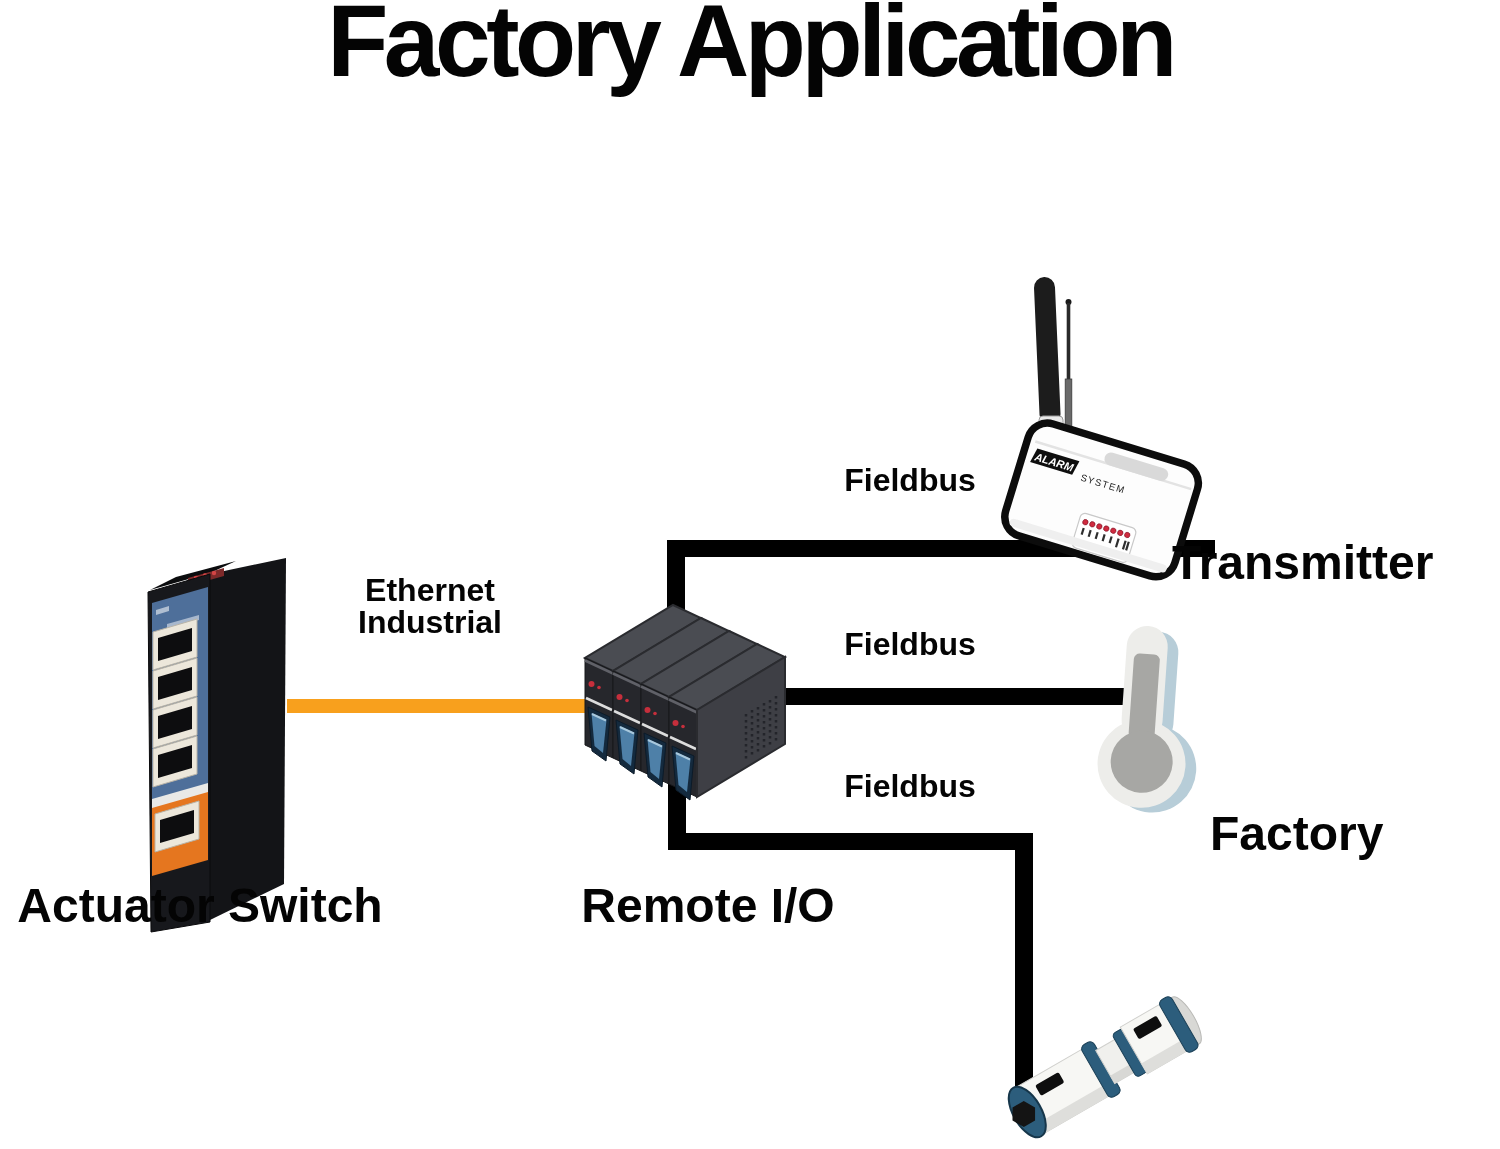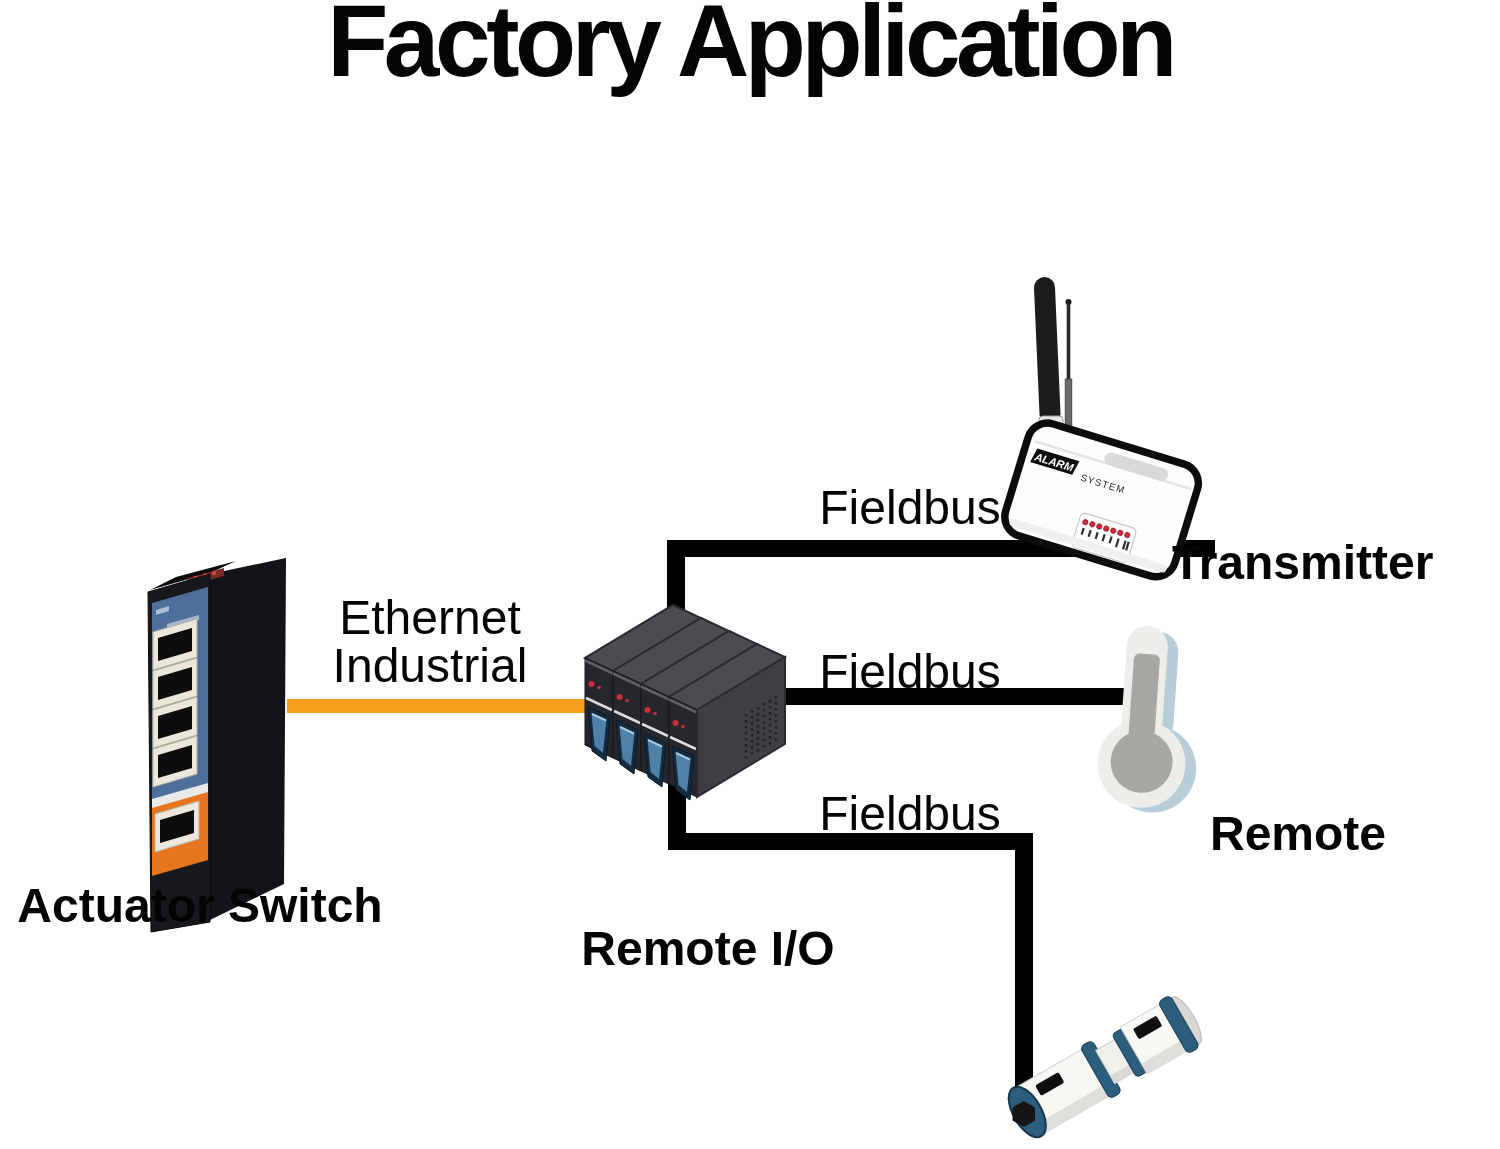--- a/index.html
+++ b/index.html
@@ -3,21 +3,21 @@
 <meta charset="utf-8">
 <style>
   html,body{margin:0;padding:0;background:#fff;}
   .canvas{position:relative;width:1500px;height:1149px;background:#fff;overflow:hidden;
           font-family:"Liberation Sans",sans-serif;color:#000;}
   .layer{position:absolute;left:0;top:0;}
   .lbl{position:absolute;color:#040404;white-space:nowrap;line-height:1;z-index:3;}
   .title{top:-10px;left:0;width:1500px;text-align:center;font-size:102px;font-weight:bold;
          letter-spacing:-4.5px;transform:scaleX(.98);}
   .bold-lbl{font-size:48px;font-weight:bold;}
-  .flow-lbl{font-size:48px;font-weight:400;margin-top:20px;}
+  .flow-lbl{font-size:32px;font-weight:700;}
   .center{text-align:center;}
 </style>
 </head>
 <body>
 
 <div class="canvas">
 
   <svg class="layer" width="1500" height="1149" viewBox="0 0 1500 1149">
 
     <g fill="#F8A01D">
@@ -172,19 +172,19 @@
   </div>
 
   <div class="lbl flow-lbl center" style="left:762px;top:464px;width:296px;">Fieldbus</div>
 
   <div class="lbl flow-lbl center" style="left:762px;top:628px;width:296px;">Fieldbus</div>
 
   <div class="lbl flow-lbl center" style="left:762px;top:770px;width:296px;">Fieldbus</div>
 
   <div class="lbl bold-lbl center" style="left:0px;top:882px;width:400px;">Actuator Switch</div>
 
-  <div class="lbl bold-lbl center" style="left:558px;top:925px;width:300px;">Remote I/O</div>
+  <div class="lbl bold-lbl center" style="left:558px;top:882px;width:300px;">Remote I/O</div>
 
   <div class="lbl bold-lbl" style="left:1172px;top:539px;">Transmitter</div>
 
-  <div class="lbl bold-lbl" style="left:1210px;top:810px;">Remote</div>
+  <div class="lbl bold-lbl" style="left:1210px;top:810px;">Factory</div>
 
 </div>
 
 </body></html>

